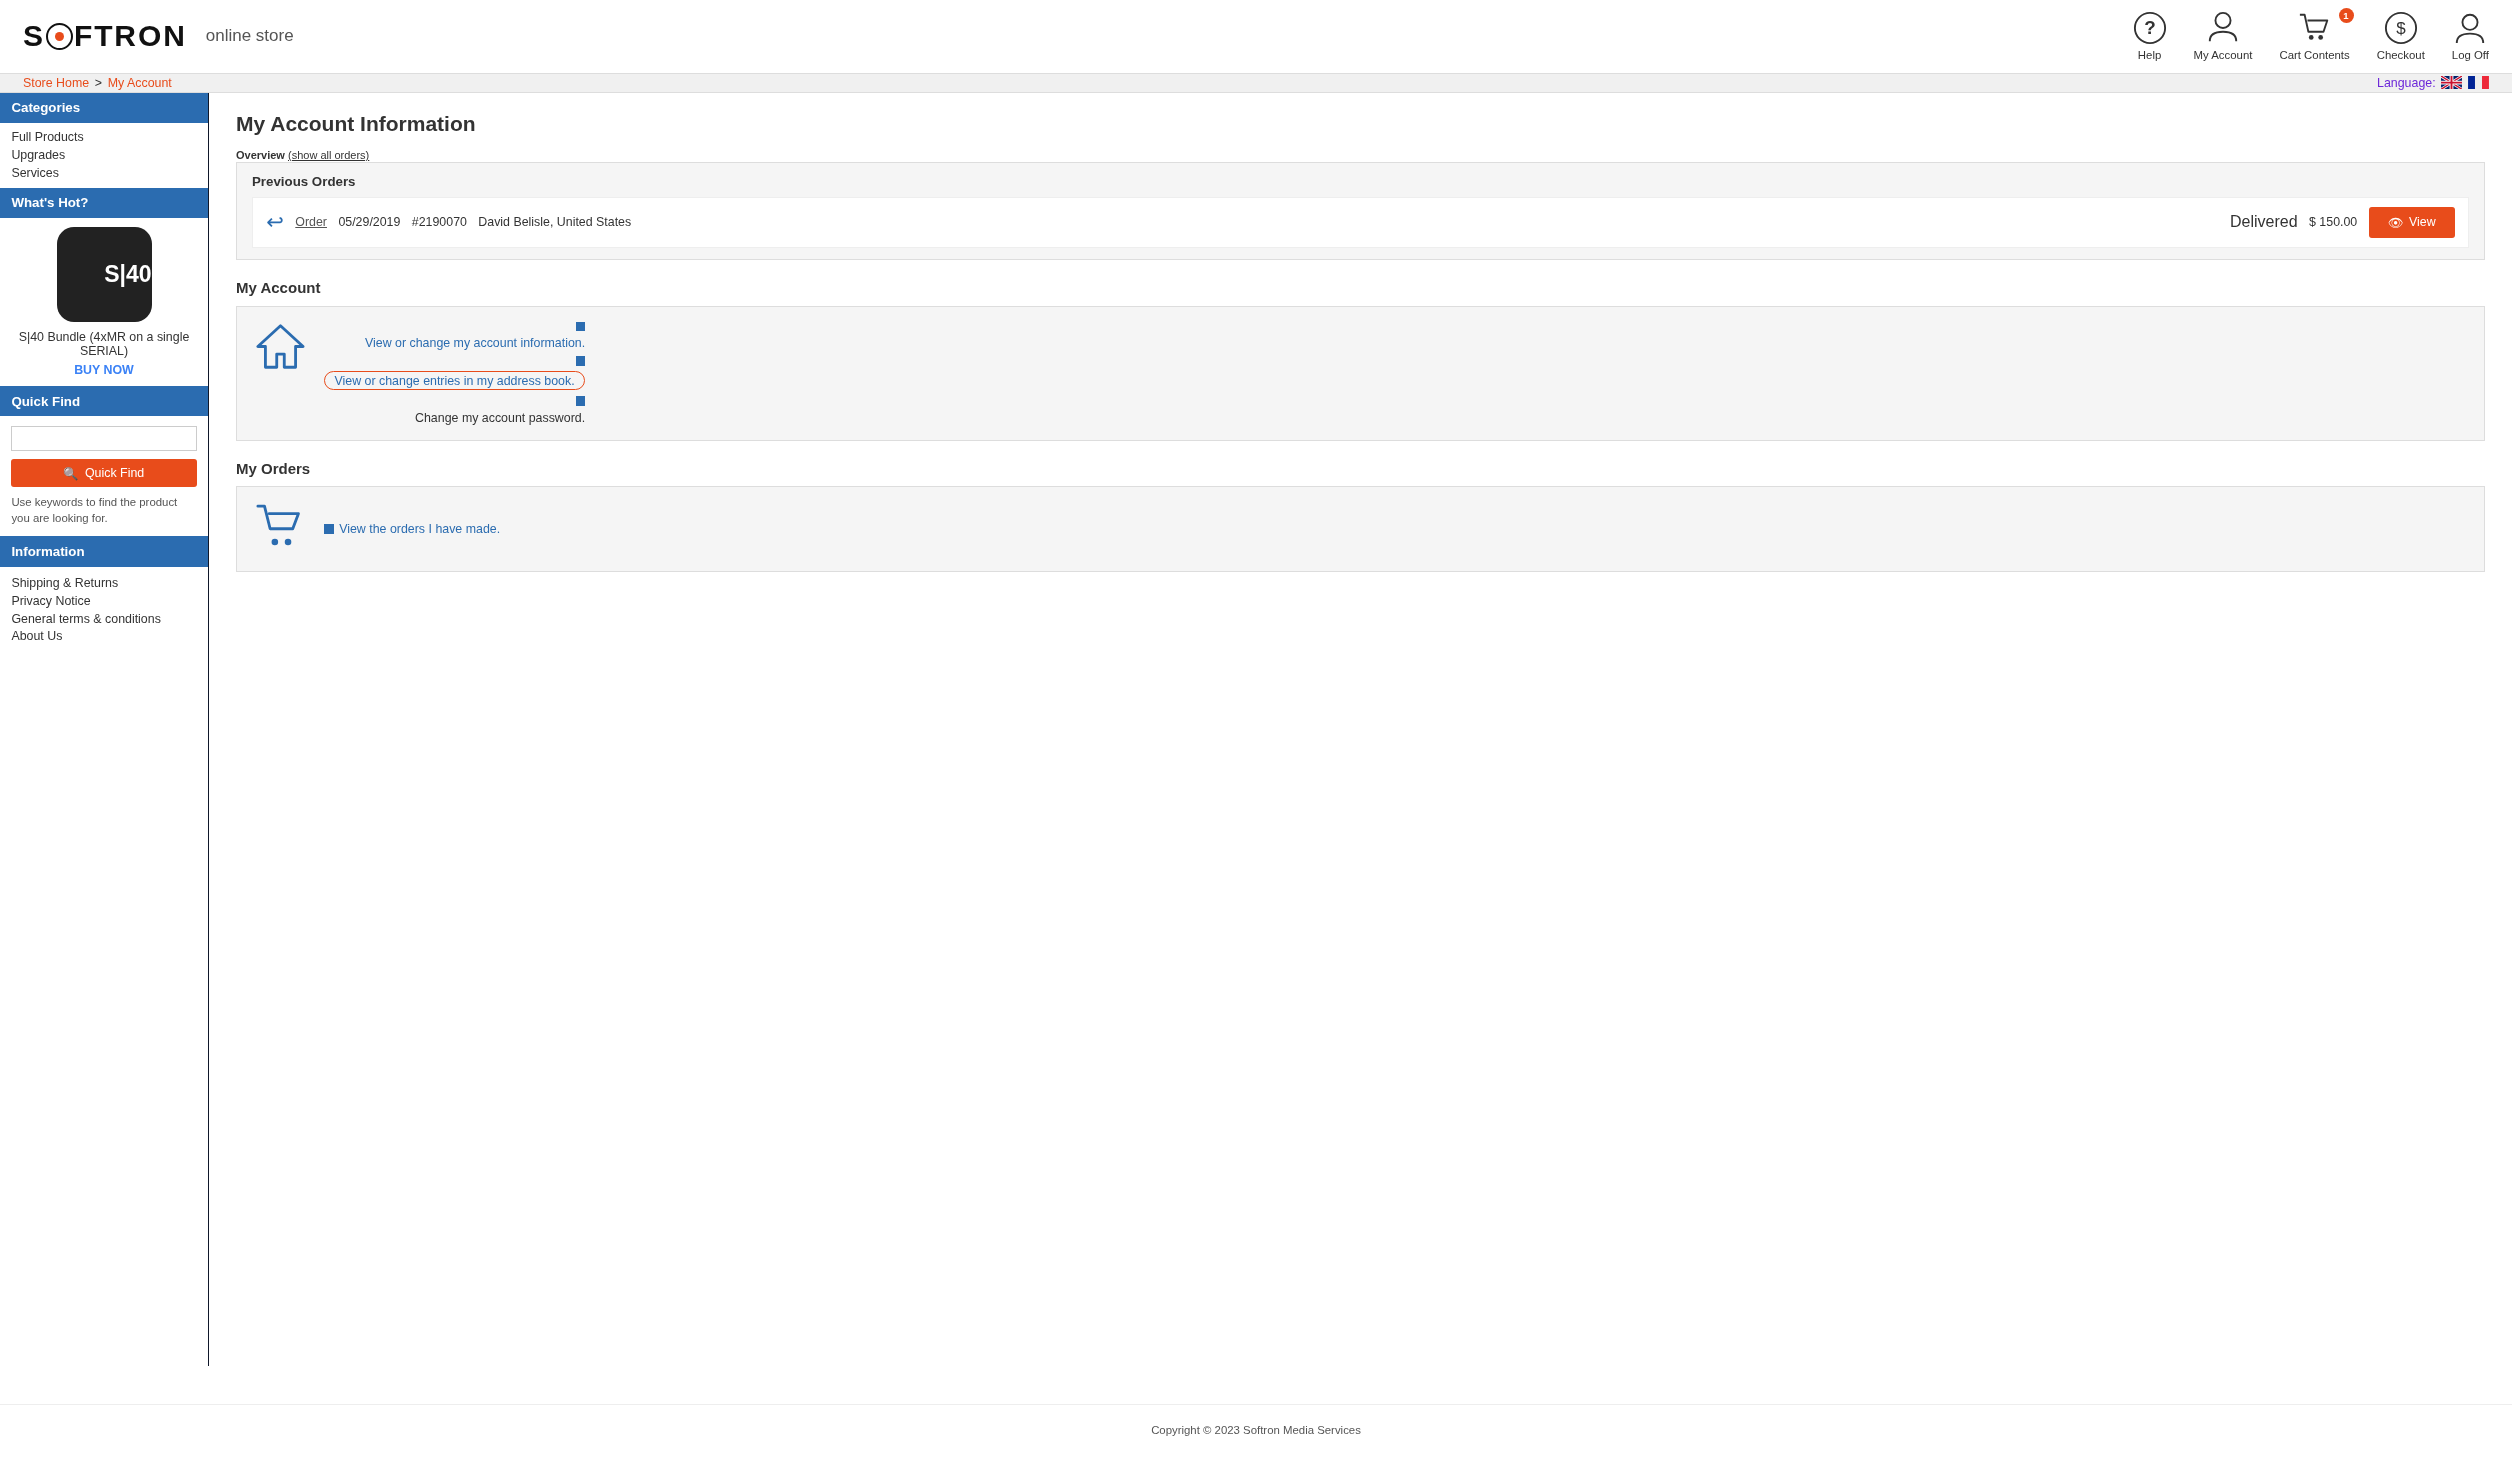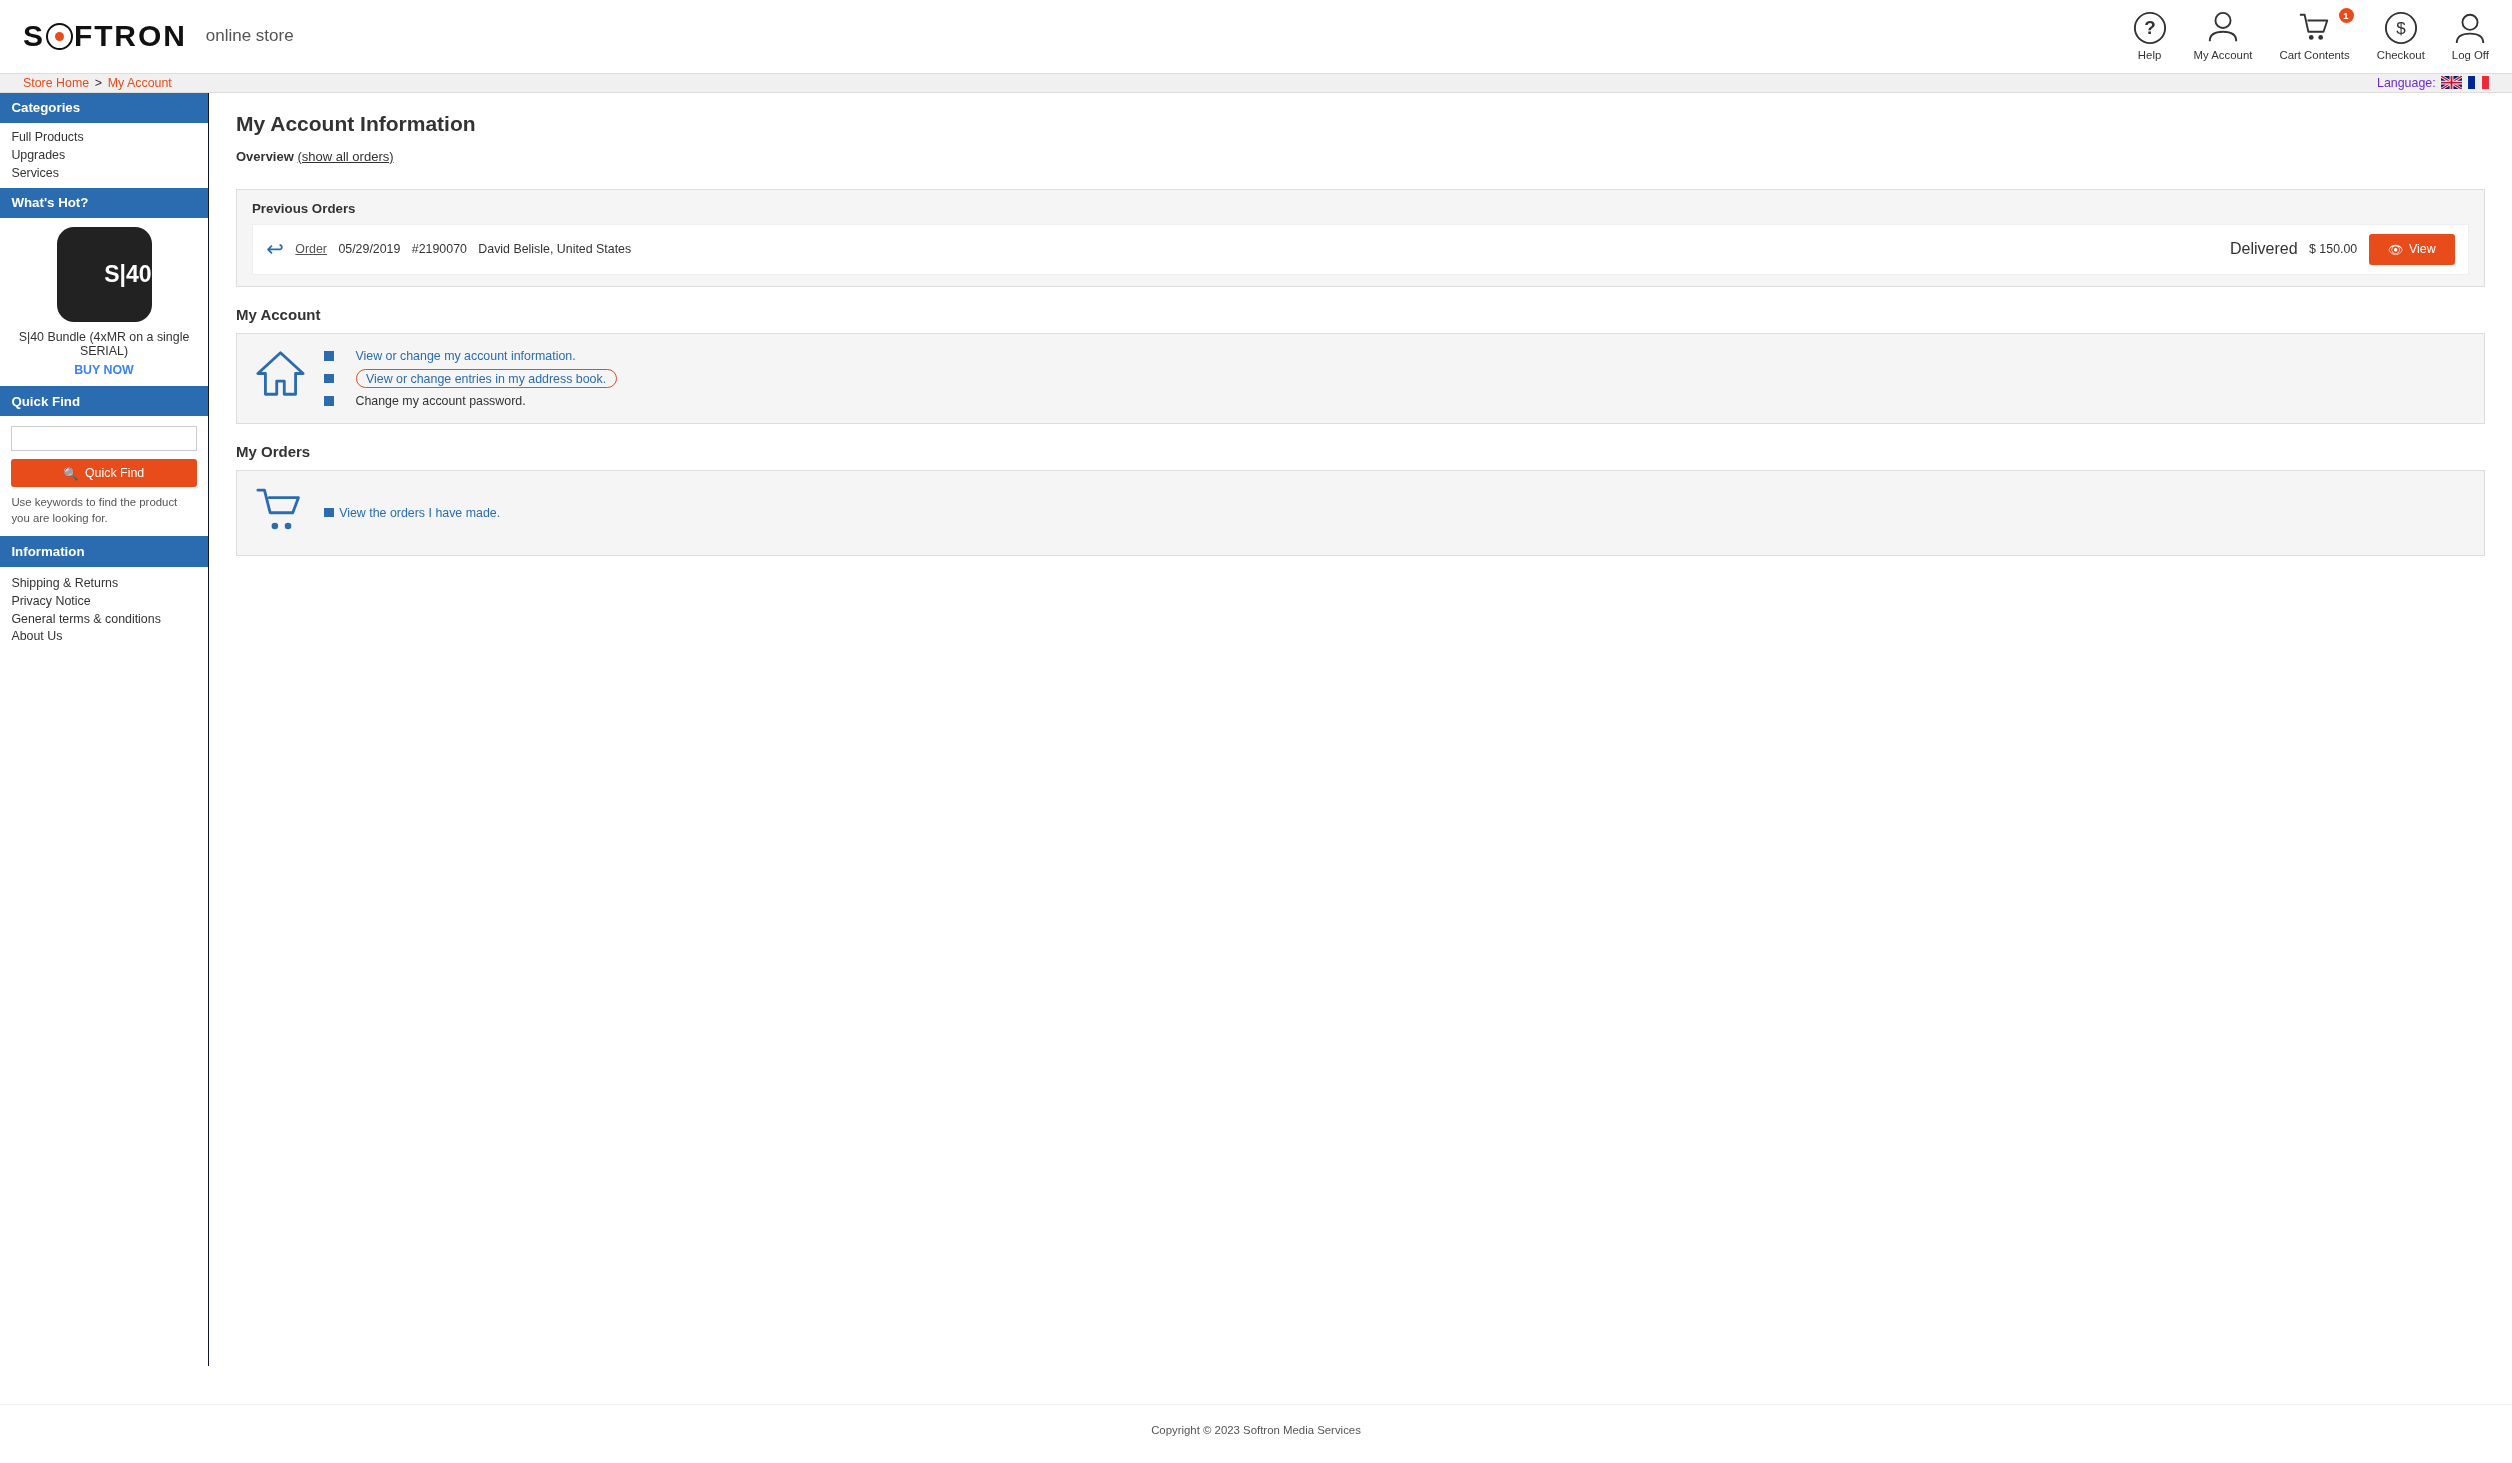--- a/index.html
+++ b/index.html
@@ -215,23 +215,23 @@
       flex: 1;
       padding: 19px 27px;
     }
     .page-title {
       font-size: 21px;
       font-weight: bold;
       color: #333;
       margin-bottom: 13.3px;
     }
     .overview-bar {
-      font-size: 13px;
-      color: #333;
-      margin-bottom: 25px;
+      font-size: 11px;
+      color: #333;
+      margin-bottom: 1px;
     }
     .overview-bar a {
       color: #333;
       text-decoration: underline;
     }
     .overview-bar strong { font-weight: bold; }
 
     
     .orders-table-container {
       background: #f5f5f5;
@@ -299,23 +299,24 @@
       font-size: 40px;
       line-height: 1;
     }
     .account-links-list {
       display: flex;
       flex-direction: column;
       gap: 5.7px;
     }
     .account-link-item {
       display: flex;
-      align-items: center;
-      gap: 22px;
-      font-size: 12.4px;
+      align-items: flex-end;
+      gap: 5px;
+      font-size: 12.4px;
+      flex-direction: column;
     }
     .link-bullet {
       width: 9.5px;
       height: 9.5px;
       background: #2b6cb0;
       display: inline-block;
       flex-shrink: 0;
     }
     .account-link-item a {
       color: #2b6cb0;

